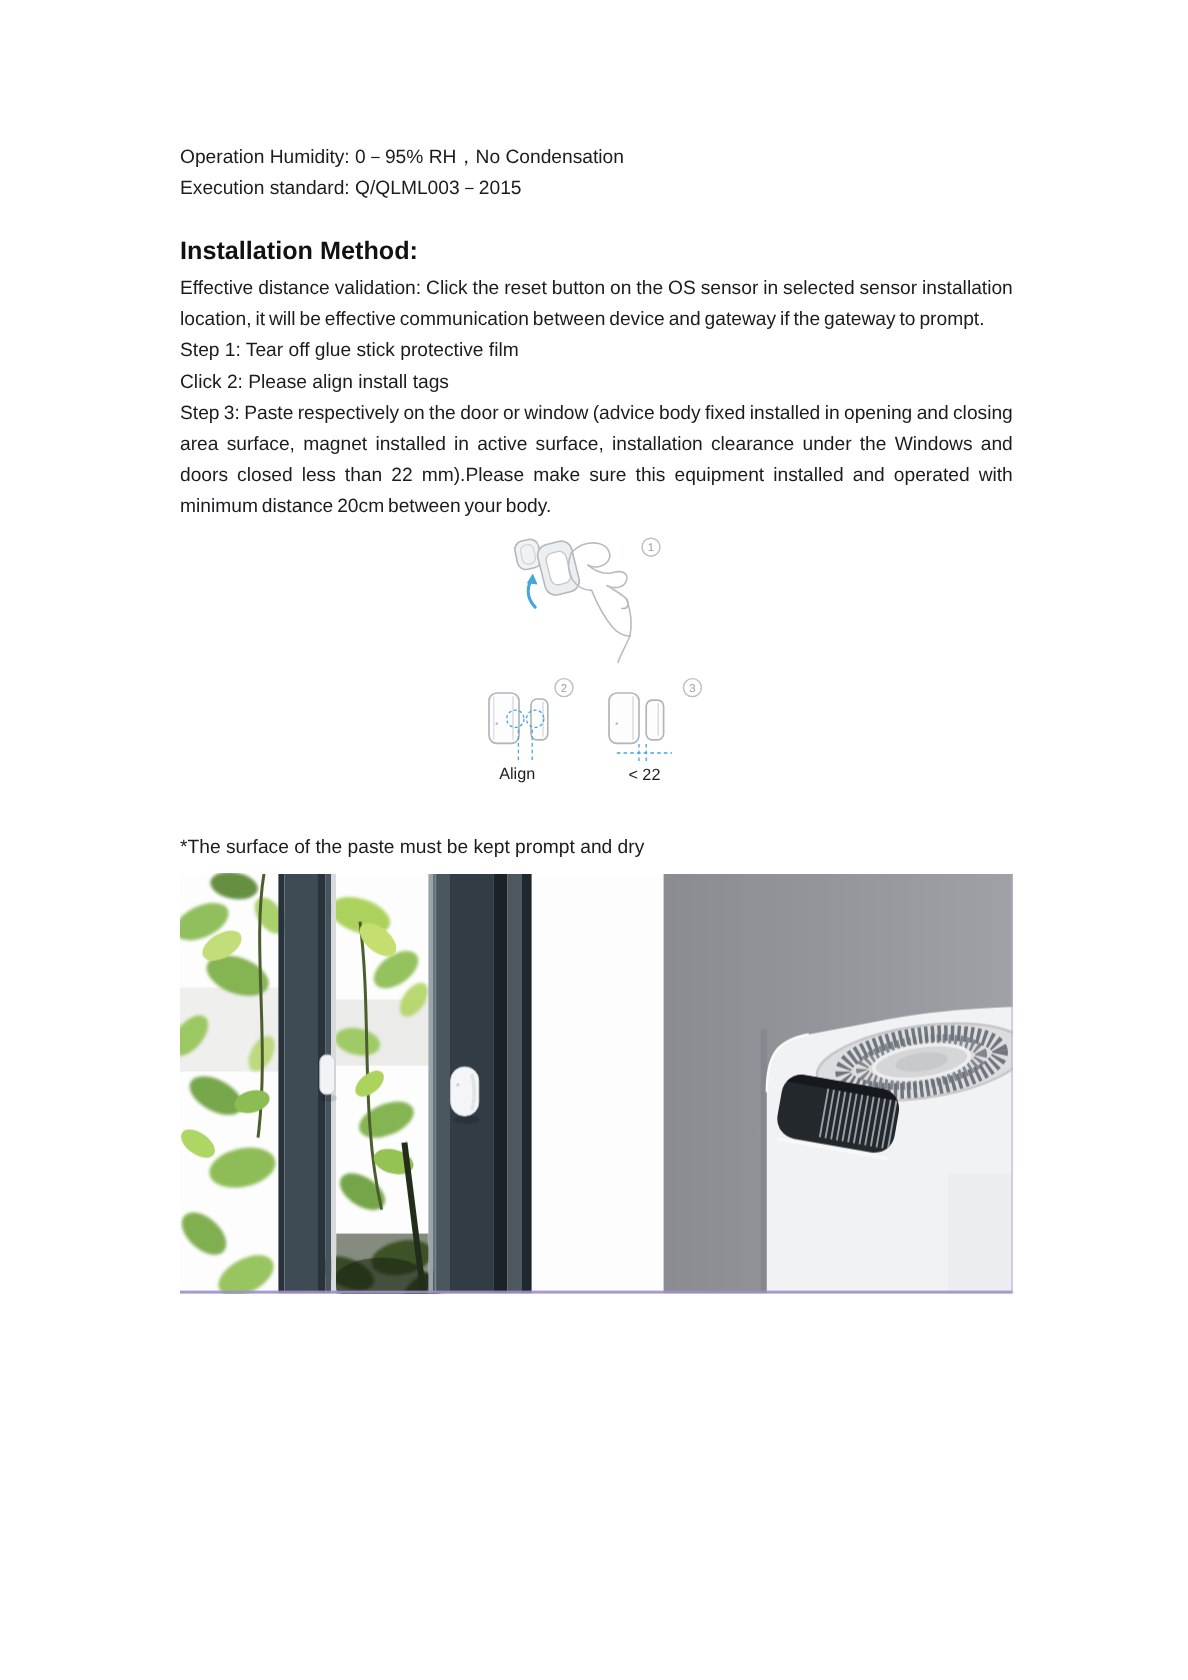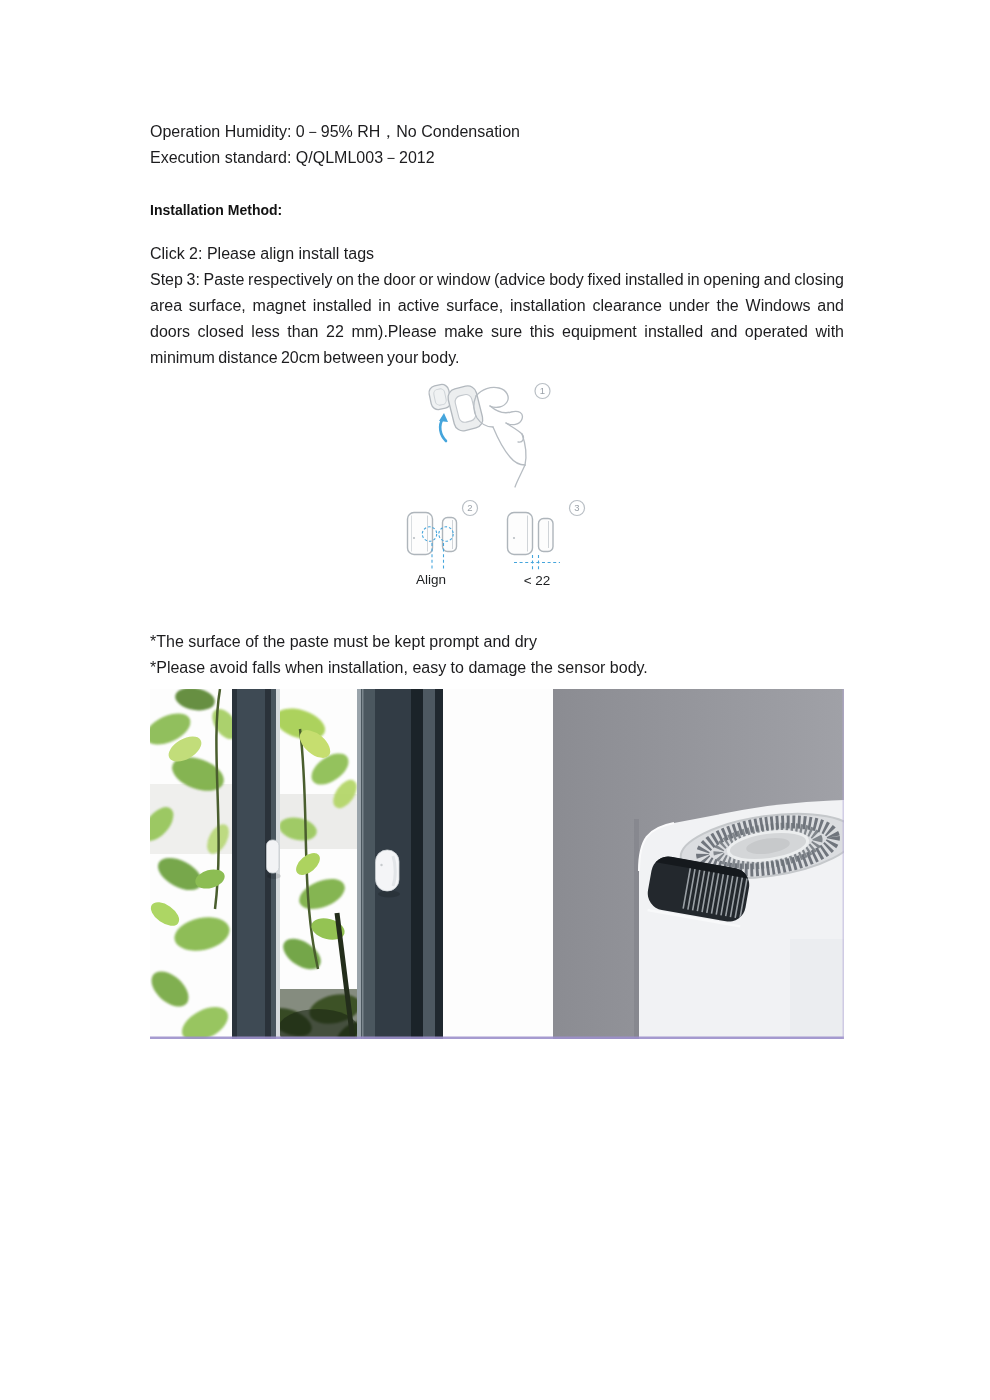--- a/index.html
+++ b/index.html
@@ -1,45 +1,47 @@
 <!DOCTYPE html>
 <html><head>
 <meta charset="utf-8">
 <style>
   html,body{margin:0;padding:0;background:#ffffff;}
   .page{position:relative;width:990px;height:1191px;background:#ffffff;
         font-family:"Liberation Sans",sans-serif;color:#1c1c1e;overflow:hidden;}
   .content{position:absolute;left:150px;top:119px;width:694px;}
   .content p{margin:0;font-size:16px;line-height:26px;}
   .just{text-align:justify;word-spacing:-1.2px;}
-  .content h2{margin:26px 0 18px 0;font-size:14px;line-height:26px;font-weight:bold;color:#111;}
+  .content h2{margin:26px 0 5px 0;font-size:21px;line-height:26px;font-weight:bold;color:#111;}
   figure{margin:0;}
   .diagram{position:relative;height:258px;}
   .diagram svg{position:absolute;left:240px;top:0;}
   .photo{position:relative;margin-top:8px;width:694px;height:350px;overflow:hidden;}
   .page-number{position:absolute;top:1292px;left:150px;width:694px;text-align:center;
                font-size:13px;color:#1c1c1e;}
   svg{font-family:"Liberation Sans",sans-serif;}
   .sketch{stroke:#b6bcc2;stroke-width:1.3;fill:none;stroke-linecap:round;}
   .dashblue{stroke:#45a5dc;stroke-width:1.1;fill:none;}
   .marker-circle{stroke:#b9bfc5;stroke-width:1.2;fill:none;}
   .marker-num{font-size:9.5px;fill:#9aa1a8;text-anchor:middle;}
   .diag-label{font-size:13.5px;fill:#1d1f21;text-anchor:middle;}
 </style>
 </head>
 <body>
 
 <div class="page">
   <div class="content">
 
     <p>Operation Humidity: 0－95% RH，No Condensation</p>
-    <p>Execution standard: Q/QLML003－2012</p>
+    <p>Execution standard: Q/QLML003－2015</p>
 
     <h2>Installation Method:</h2>
 
+    <p class="just">Effective distance validation: Click the reset button on the OS sensor in selected sensor installation location, it will be effective communication between device and gateway if the gateway to prompt.</p>
+    <p>Step 1: Tear off glue stick protective film</p>
     <p>Click 2: Please align install tags</p>
     <p class="just">Step 3: Paste respectively on the door or window (advice body fixed installed in opening and closing area surface, magnet installed in active surface, installation clearance under the Windows and doors closed less than 22 mm).Please make sure this equipment installed and operated with minimum distance 20cm between your body.</p>
 
     <figure class="diagram">
       <svg width="240" height="235" viewBox="0 0 240 235">
 
         <g>
           <g transform="rotate(-12 50 26)">
             <rect x="40" y="14" width="20" height="24" rx="7" fill="#f0f2f3" stroke="#b2b8be" stroke-width="1.3"></rect>
             <rect x="44.5" y="18" width="11" height="16" rx="4.5" fill="none" stroke="#cdd2d6" stroke-width="1"></rect>
@@ -91,21 +93,20 @@
           <path class="dashblue" d="M142.5,184 L142.5,199" stroke-dasharray="3 2.6" stroke-width="1"></path>
           <path class="dashblue" d="M148.5,184 L148.5,199" stroke-dasharray="3 2.6" stroke-width="1"></path>
           <text class="diag-label" x="147" y="214">&lt; 22</text>
           <circle class="marker-circle" cx="187" cy="137" r="7.5"></circle>
           <text class="marker-num" x="187" y="140.4">3</text>
         </g>
       </svg>
     </figure>
 
     <p>*The surface of the paste must be kept prompt and dry</p>
-    <p>*Please avoid falls when installation, easy to damage the sensor body.</p>
 
     <figure class="photo">
       <svg width="694" height="350" viewBox="0 0 694 350">
         <defs>
           <linearGradient id="wallgrad" x1="0" y1="0" x2="1" y2="0">
             <stop offset="0" stop-color="#8b8c92"></stop>
             <stop offset="1" stop-color="#a0a1a7"></stop>
           </linearGradient>
           <filter id="soft" x="-20%" y="-20%" width="140%" height="140%">
             <feGaussianBlur stdDeviation="1.3"></feGaussianBlur>

